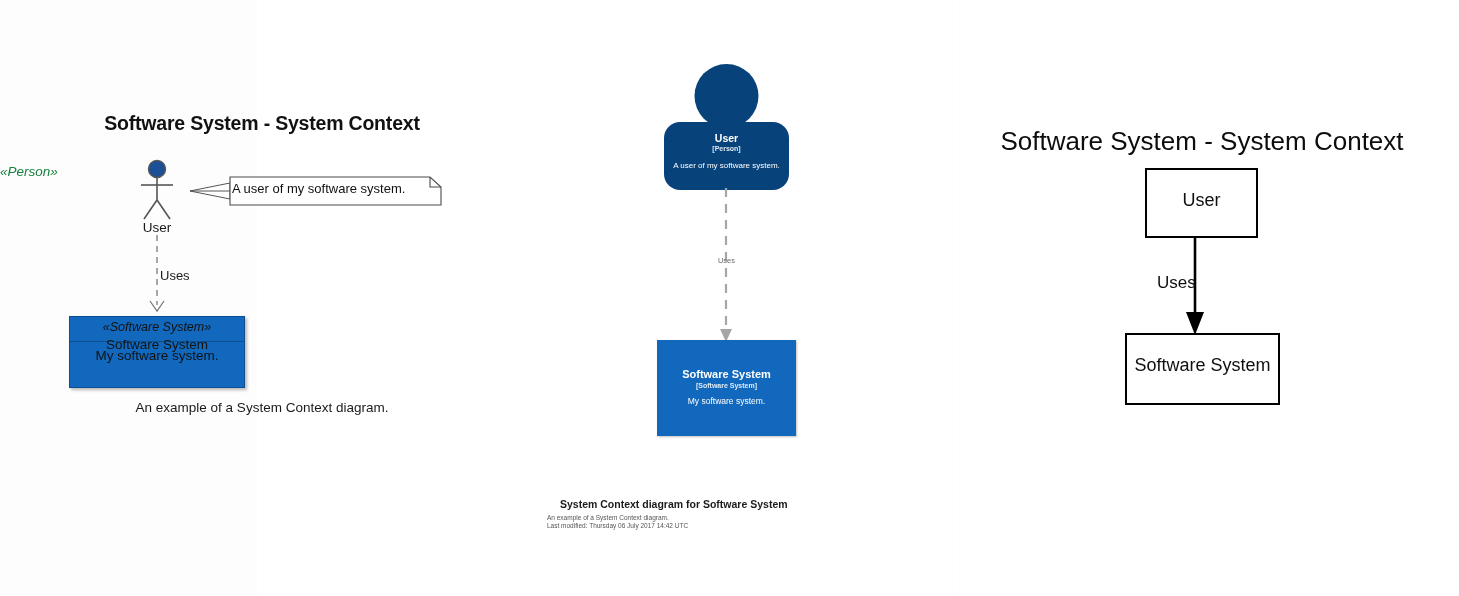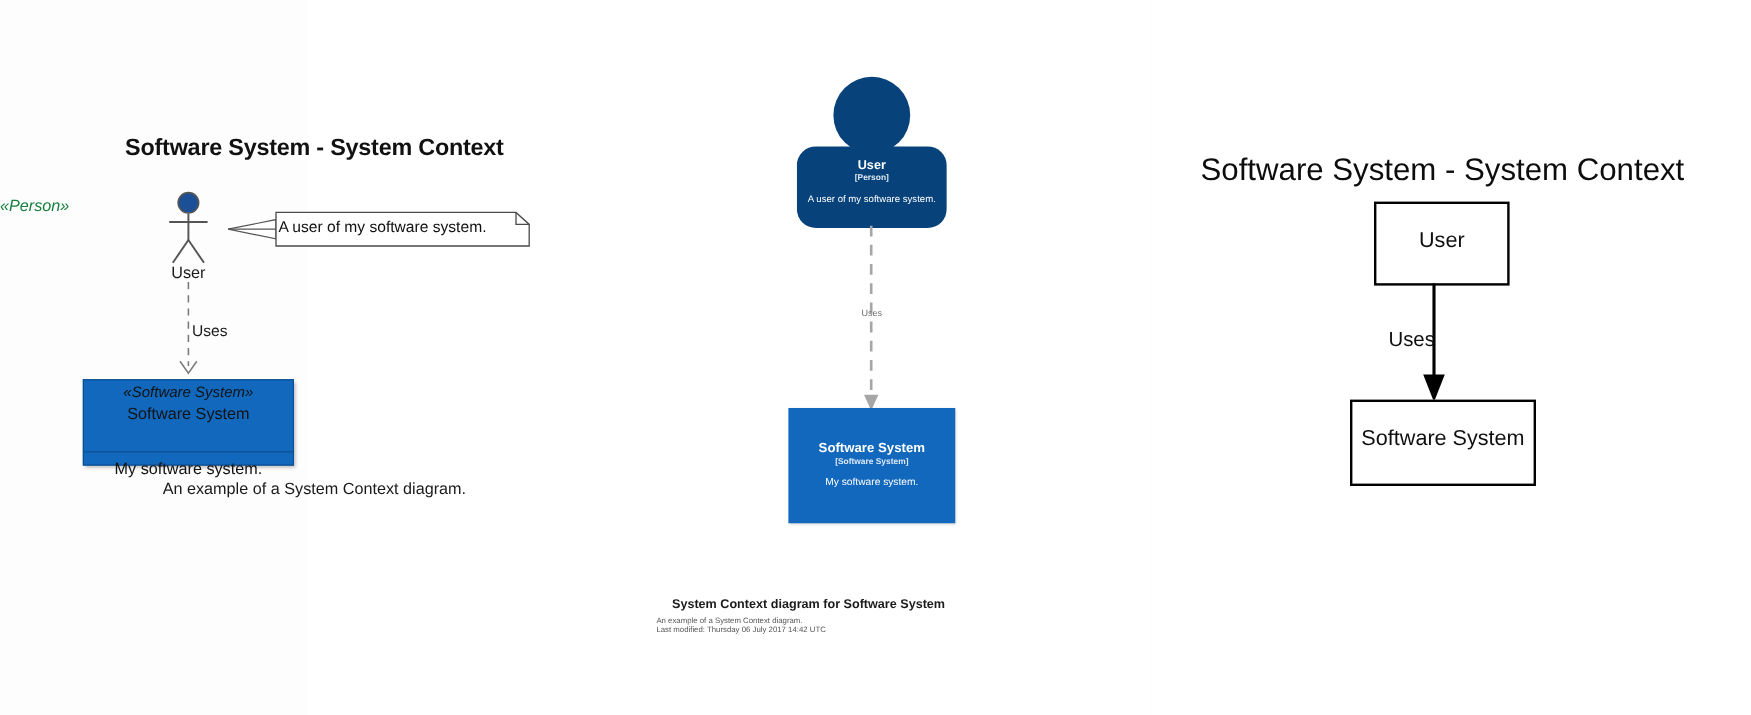--- a/index.html
+++ b/index.html
@@ -110,21 +110,21 @@
   #uml-system-box {
     position: absolute;
     left: 69px; top: 316px;
     width: 176px; height: 72px;
     background: #1168bd;
     border: 1px solid #0b4f90;
     box-shadow: 2px 2px 3px rgba(0,0,0,0.28);
     box-sizing: border-box;
   }
   #uml-system-box .compartment-top {
-    height: 60px;
+    height: 25px;
     border-bottom: 1px solid #0c4f8f;
     box-sizing: border-box;
     padding-top: 2px;
     text-align: center;
   }
   #uml-system-box .compartment-bottom {
     height: 29px;
     box-sizing: border-box;
     padding-top: 4px;
     text-align: center;

